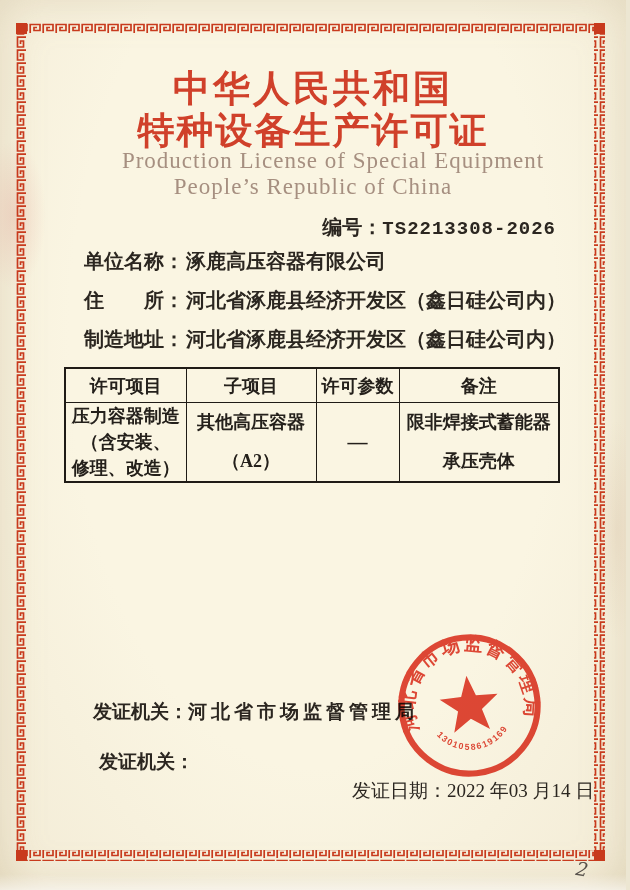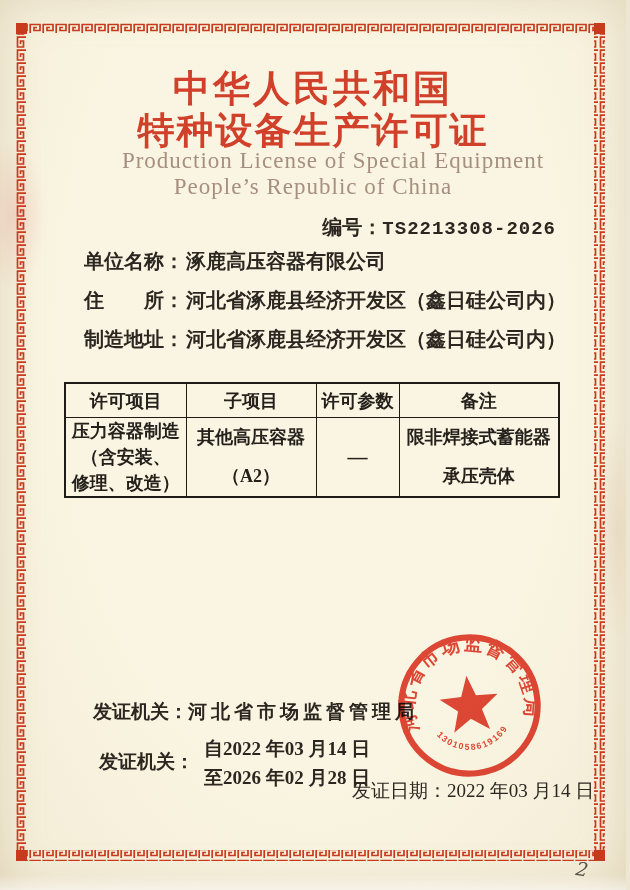--- a/index.html
+++ b/index.html
@@ -57,21 +57,21 @@
   }
   .field-row { display:flex; white-space:nowrap; }
   .field-row .lbl { min-width:102px; }
 
   .approval {
     position:absolute; left:120px; top:349px;
     font-size:20px; font-weight:700;
   }
 
   table.license-table {
-    position:absolute; left:64px; top:382px;
+    position:absolute; left:64px; top:367px;
     border-collapse:collapse; table-layout:fixed;
     font-size:18px; font-weight:600; text-align:center;
     color:#24201b;
   }
   .license-table th, .license-table td {
     border:1.6px solid #1f1b16; padding:0 2px; vertical-align:middle;
   }
   .license-table { border:2.4px solid #1f1b16; }
   .license-table thead th { height:33px; font-weight:600; }
   .license-table tbody td { height:77px; white-space:pre-line; }
@@ -189,24 +189,20 @@
       </tr>
     </tbody>
   </table>
 
   <div class="authority">
     <span>发证机关：</span><span class="val">河北省市场监督管理局</span>
   </div>
 
   <div class="validity">
     <span class="lbl">发证机关：</span>
-    <span class="dates">
-      <span>自2022 年03 月14 日</span>
-      <span>至2026 年02 月28 日</span>
-    </span>
   </div>
 
   <div class="issue-date">
     <span>发证日期：</span><span>2022 年03 月14 日</span>
   </div>
 
   <svg class="seal" viewBox="0 0 200 200">
     <circle cx="100" cy="100" r="89" fill="none" stroke="#e03a2a" stroke-width="8"></circle>
     <path fill="#e03a2a" d="M100 61 L109.7 87.7 L138 88.6 L115.7 106.1 L123.5 133.4 L100 117.5 L76.5 133.4 L84.3 106.1 L62 88.6 L90.3 87.7 Z"></path>
     <path id="sealTextArc" d="M40.2 141.9 A73 73 0 1 1 159.8 141.9" fill="none"></path>

